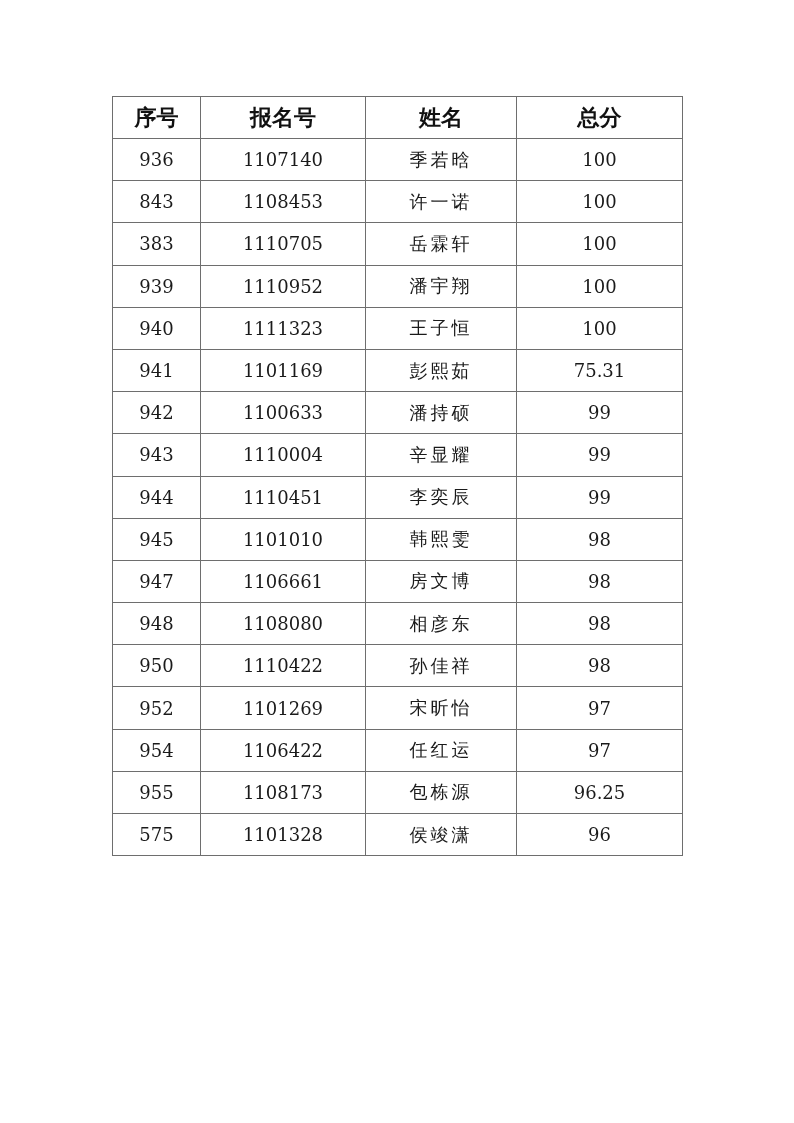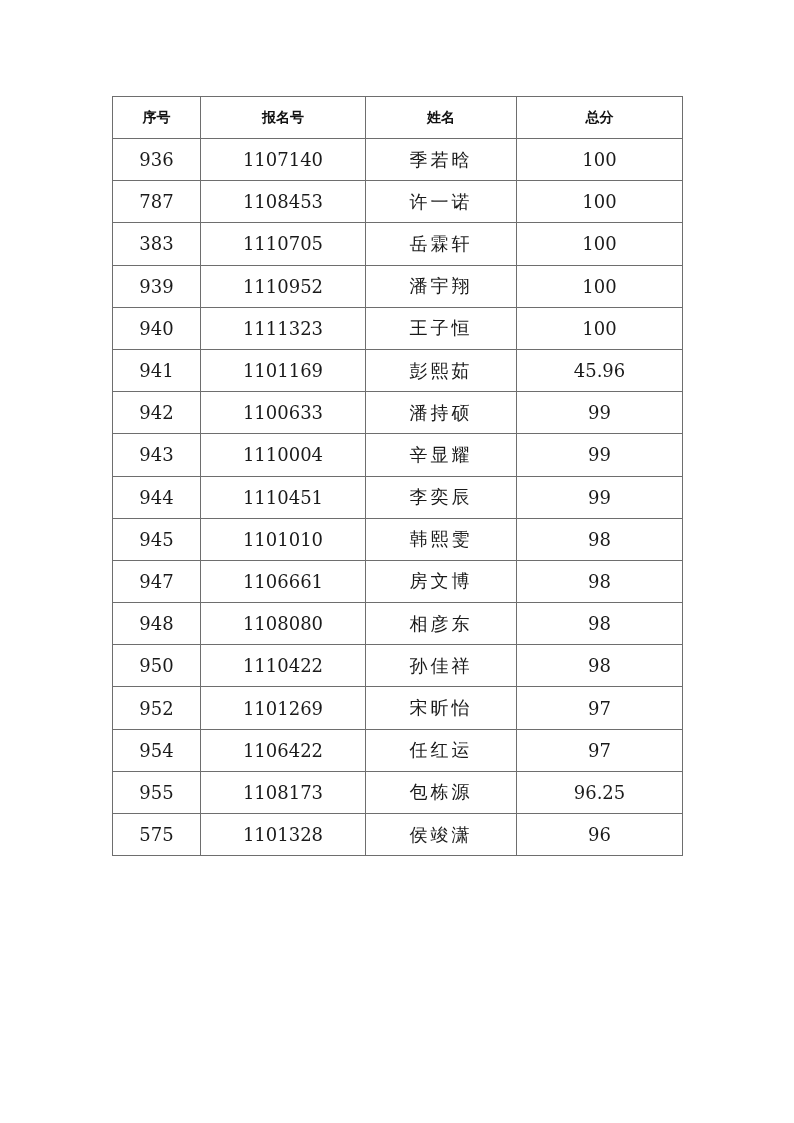--- a/index.html
+++ b/index.html
@@ -17,21 +17,21 @@
   table.score-table th, table.score-table td {
     border: 1px solid #6e6e6e;
     text-align: center;
     vertical-align: middle;
     padding: 0;
   }
   table.score-table th {
     height: 41px;
     font-family: Liberation Mono, monospace;
     font-weight: bold;
-    font-size: 14px;
+    font-size: 22px;
     color: #111;
   }
   table.score-table td {
     height: 41.2px;
     font-size: 18px;
   }
   td.name-cell { letter-spacing: 3px; margin-top: 48px; }
   col.c1 { width: 88px; }
   col.c2 { width: 165px; }
   col.c3 { width: 151px; }
@@ -57,21 +57,21 @@
       </tr>
     </thead>
     <tbody id="table-body">
         <tr>
           <td>936</td>
           <td>1107140</td>
           <td class="name-cell">季若晗</td>
           <td>100</td>
         </tr>
         <tr>
-          <td>787</td>
+          <td>843</td>
           <td>1108453</td>
           <td class="name-cell">许一诺</td>
           <td>100</td>
         </tr>
         <tr>
           <td>383</td>
           <td>1110705</td>
           <td class="name-cell">岳霖轩</td>
           <td>100</td>
         </tr>
@@ -84,21 +84,21 @@
         <tr>
           <td>940</td>
           <td>1111323</td>
           <td class="name-cell">王子恒</td>
           <td>100</td>
         </tr>
         <tr>
           <td>941</td>
           <td>1101169</td>
           <td class="name-cell">彭熙茹</td>
-          <td>45.96</td>
+          <td>75.31</td>
         </tr>
         <tr>
           <td>942</td>
           <td>1100633</td>
           <td class="name-cell">潘持硕</td>
           <td>99</td>
         </tr>
         <tr>
           <td>943</td>
           <td>1110004</td>

